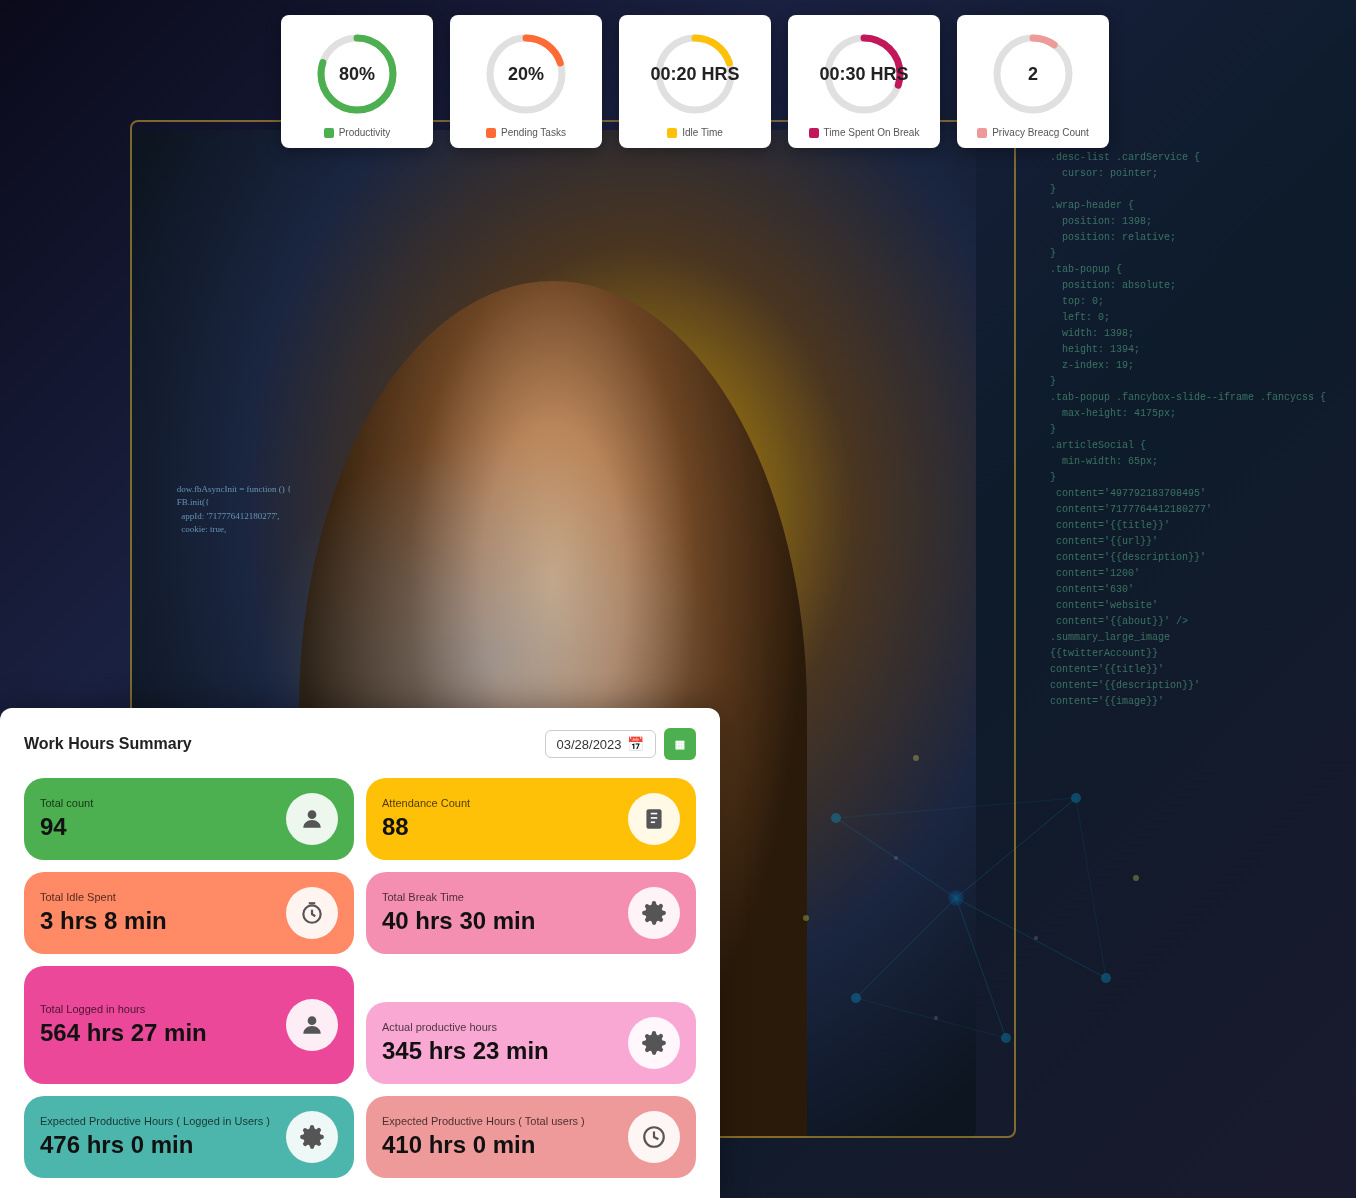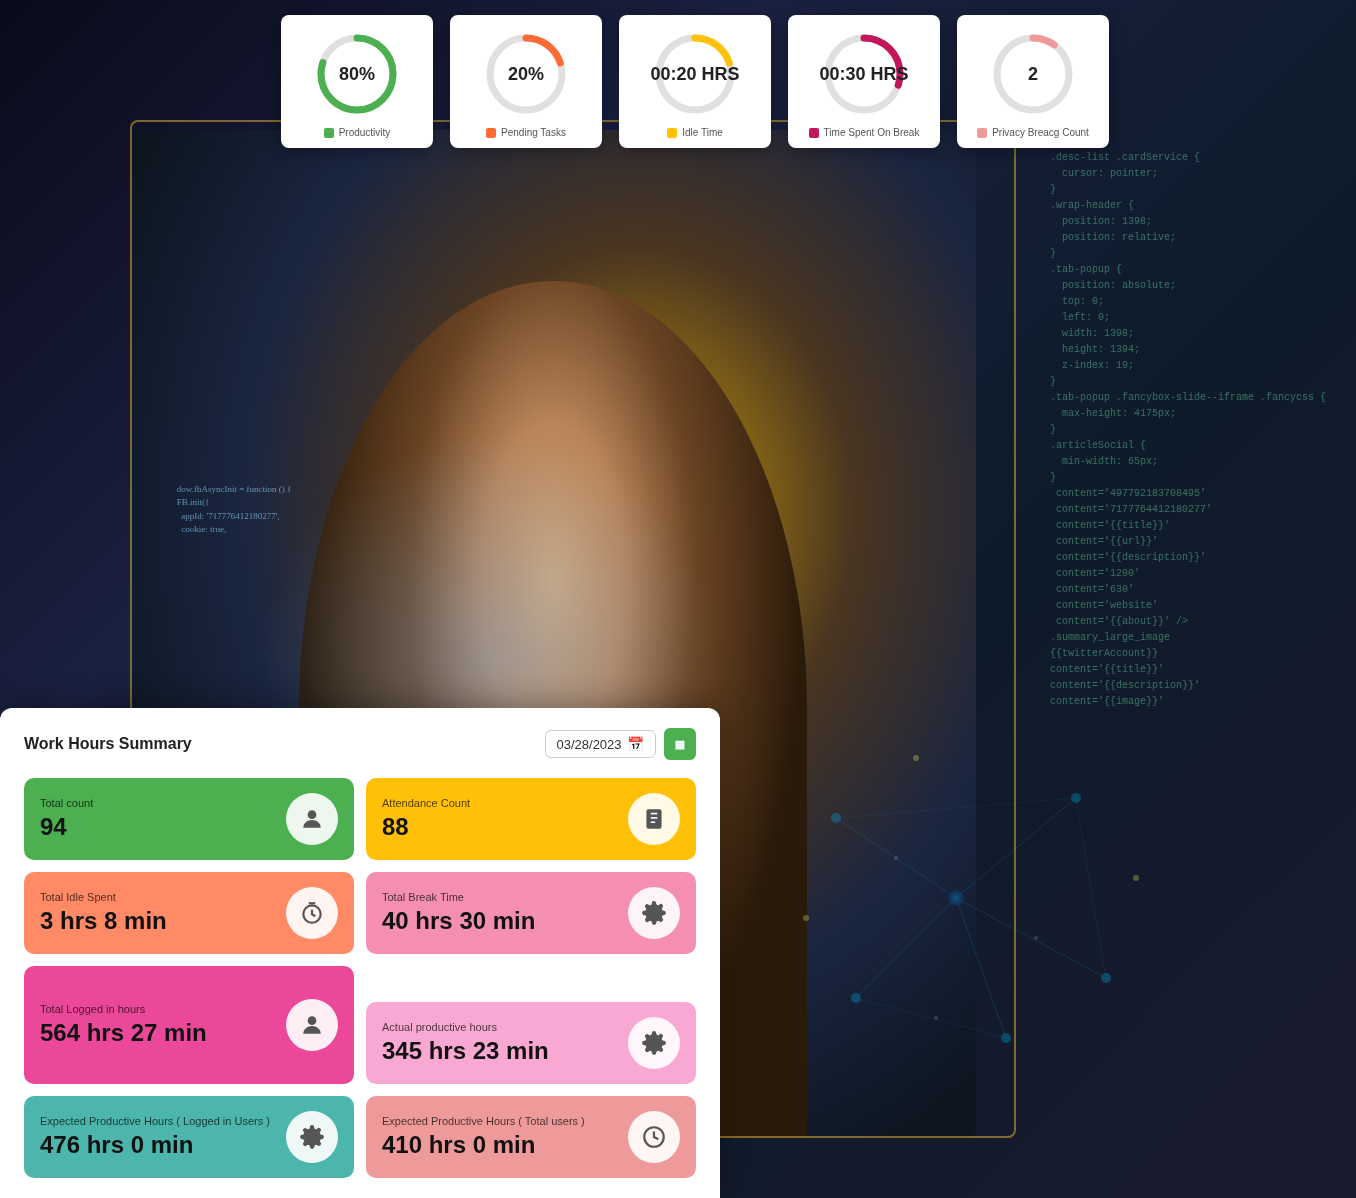--- a/index.html
+++ b/index.html
@@ -152,21 +152,21 @@
       cursor: pointer;
     }
 
     .metrics-grid {
       display: grid;
       grid-template-columns: 1fr 1fr;
       gap: 12px;
     }
 
     .metric-card {
-      border-radius: 10px;
+      border-radius: 20px;
       padding: 12px 16px;
       display: flex;
       justify-content: space-between;
       align-items: center;
       min-height: 82px;
     }
 
     .metric-card.green { background: #4CAF50; }
     .metric-card.yellow { background: #FFC107; }
     .metric-card.orange { background: #FF8A65; }

